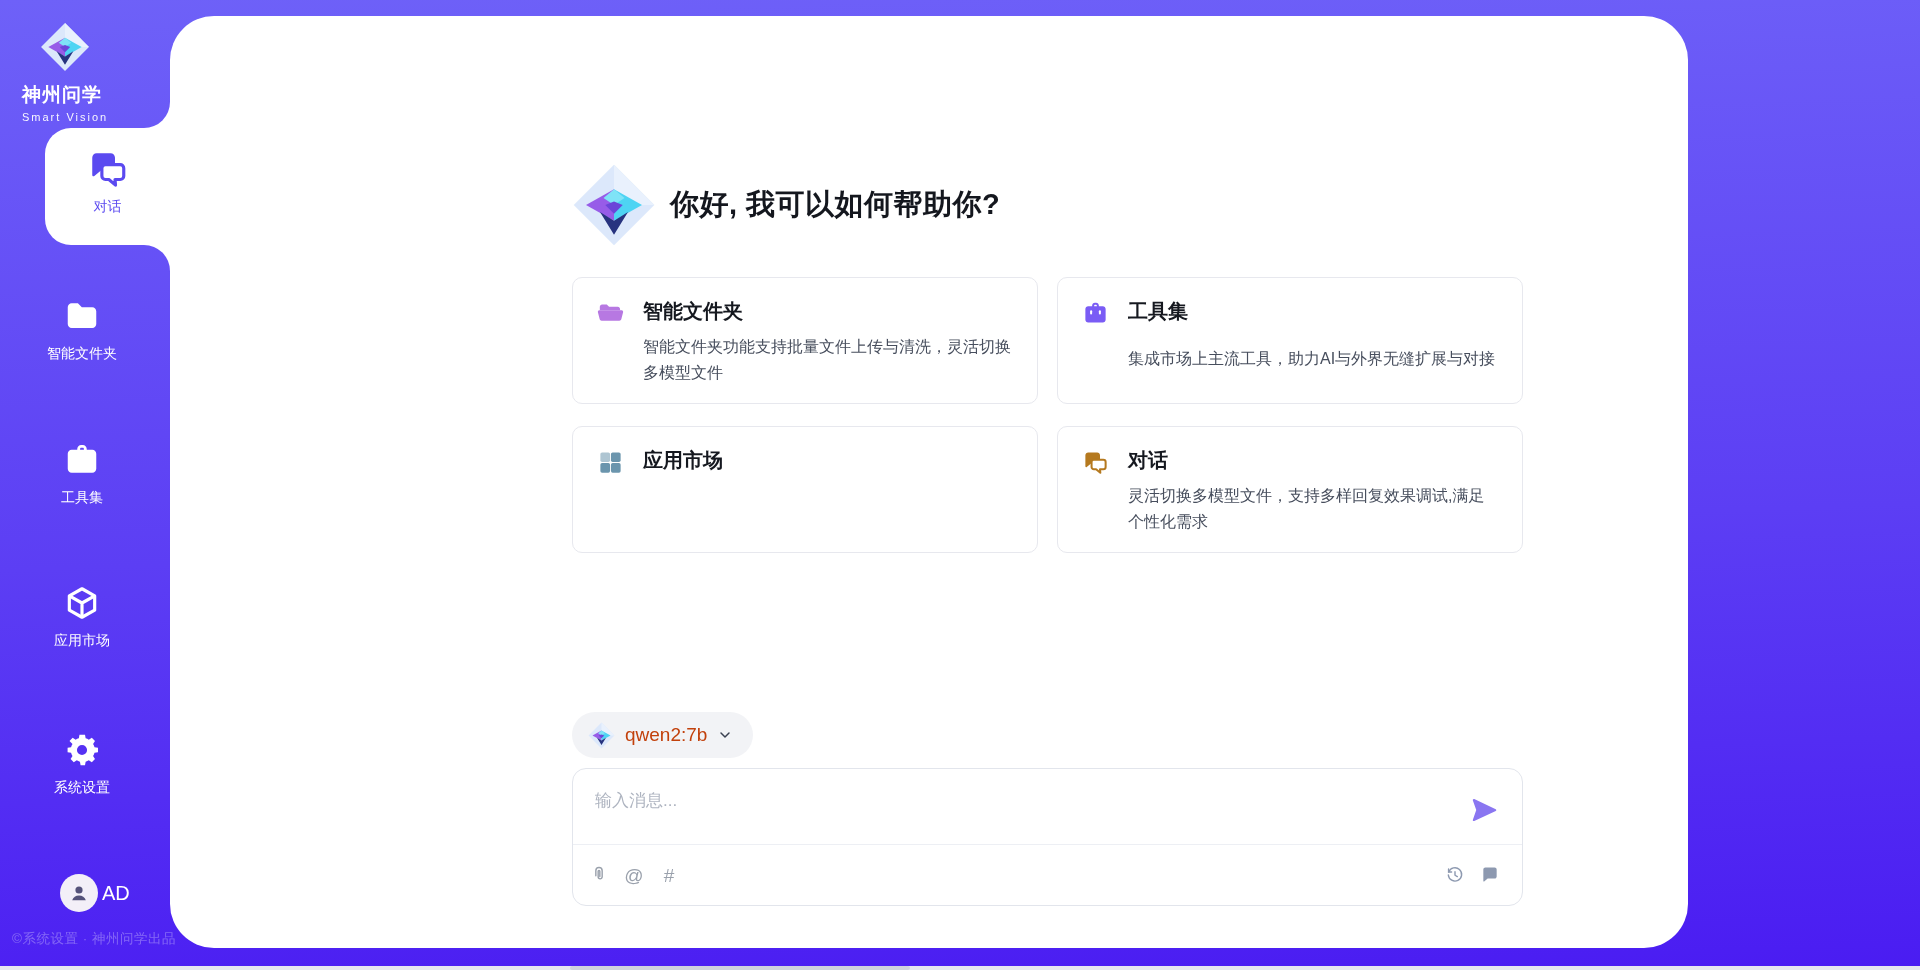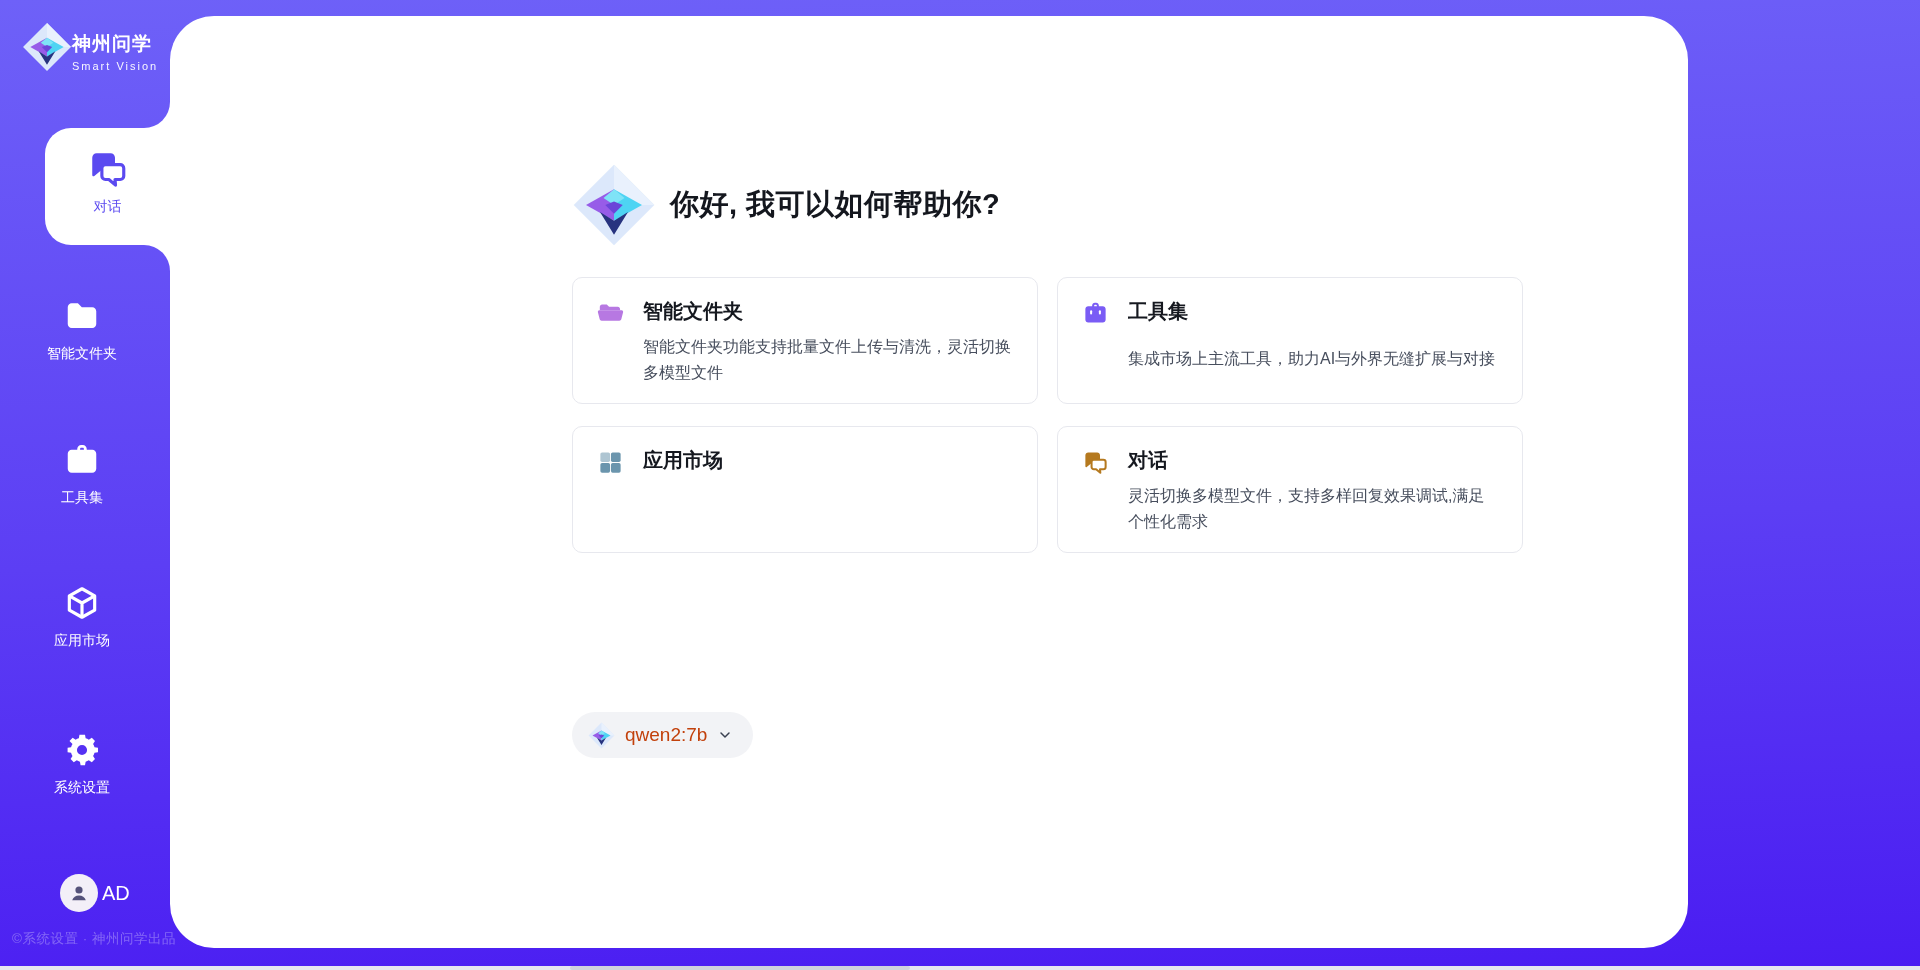--- a/index.html
+++ b/index.html
@@ -10,21 +10,21 @@
   html,body{margin:0;padding:0;width:1920px;height:970px;overflow:hidden;
     font-family:"Liberation Sans","DejaVu Sans",sans-serif;}
   body{background-image:var(--grad);background-attachment:fixed;position:relative;}
 
   
   .main-panel{position:absolute;left:170px;top:16px;width:1518px;height:932px;
     background:#fff;border-radius:44px;}
 
   
   .sidebar{position:absolute;left:0;top:0;width:170px;height:970px;color:#fff;}
-  .logo{position:absolute;left:22px;top:22px;display:flex;align-items:flex-end;}
+  .logo{position:absolute;left:22px;top:22px;display:flex;align-items:center;gap:10px;flex-direction:column;}
   .logo svg{width:50px;height:50px;}
   .logo-text .cn{font-size:19px;font-weight:700;letter-spacing:1px;}
   .logo-text .en{font-size:11px;letter-spacing:2px;margin-top:3px;opacity:.95;}
 
   .nav-item{position:absolute;left:0;width:164px;text-align:center;cursor:pointer;}
   .nav-item .nico{display:block;margin:0 auto;width:38px;height:38px;}
   .nav-item .nlabel{display:block;margin-top:10px;font-size:14px;color:#fff;}
 
   
   .nav-active{position:absolute;left:45px;top:128px;width:125px;height:117px;background:#fff;
@@ -194,20 +194,41 @@
     <div class="model-pill">
       <svg class="gem">
           <use href="#gem"></use>
         </svg>
       <span class="model-name">qwen2:7b</span>
       <svg class="chev">
           <use href="#i-chevron-down"></use>
         </svg>
     </div>
 
+    <div class="composer">
+      <textarea class="composer-input" placeholder="输入消息..." style=""></textarea>
+      <svg class="send-btn">
+          <use href="#i-send"></use>
+        </svg>
+      <div class="composer-divider"></div>
+      <div class="composer-toolbar">
+        <svg class="tool">
+            <use href="#i-paperclip"></use>
+          </svg>
+        <span class="tool txt">@</span>
+        <span class="tool txt">#</span>
+        <span class="tb-spacer"></span>
+        <svg class="tool right">
+            <use href="#i-history"></use>
+          </svg>
+        <svg class="tool right">
+            <use href="#i-comment"></use>
+          </svg>
+      </div>
+    </div>
 
   </div>
 </div>
 
 <div class="sidebar">
 
   <div class="logo">
     <svg>
         <use href="#gem"></use>
       </svg>

